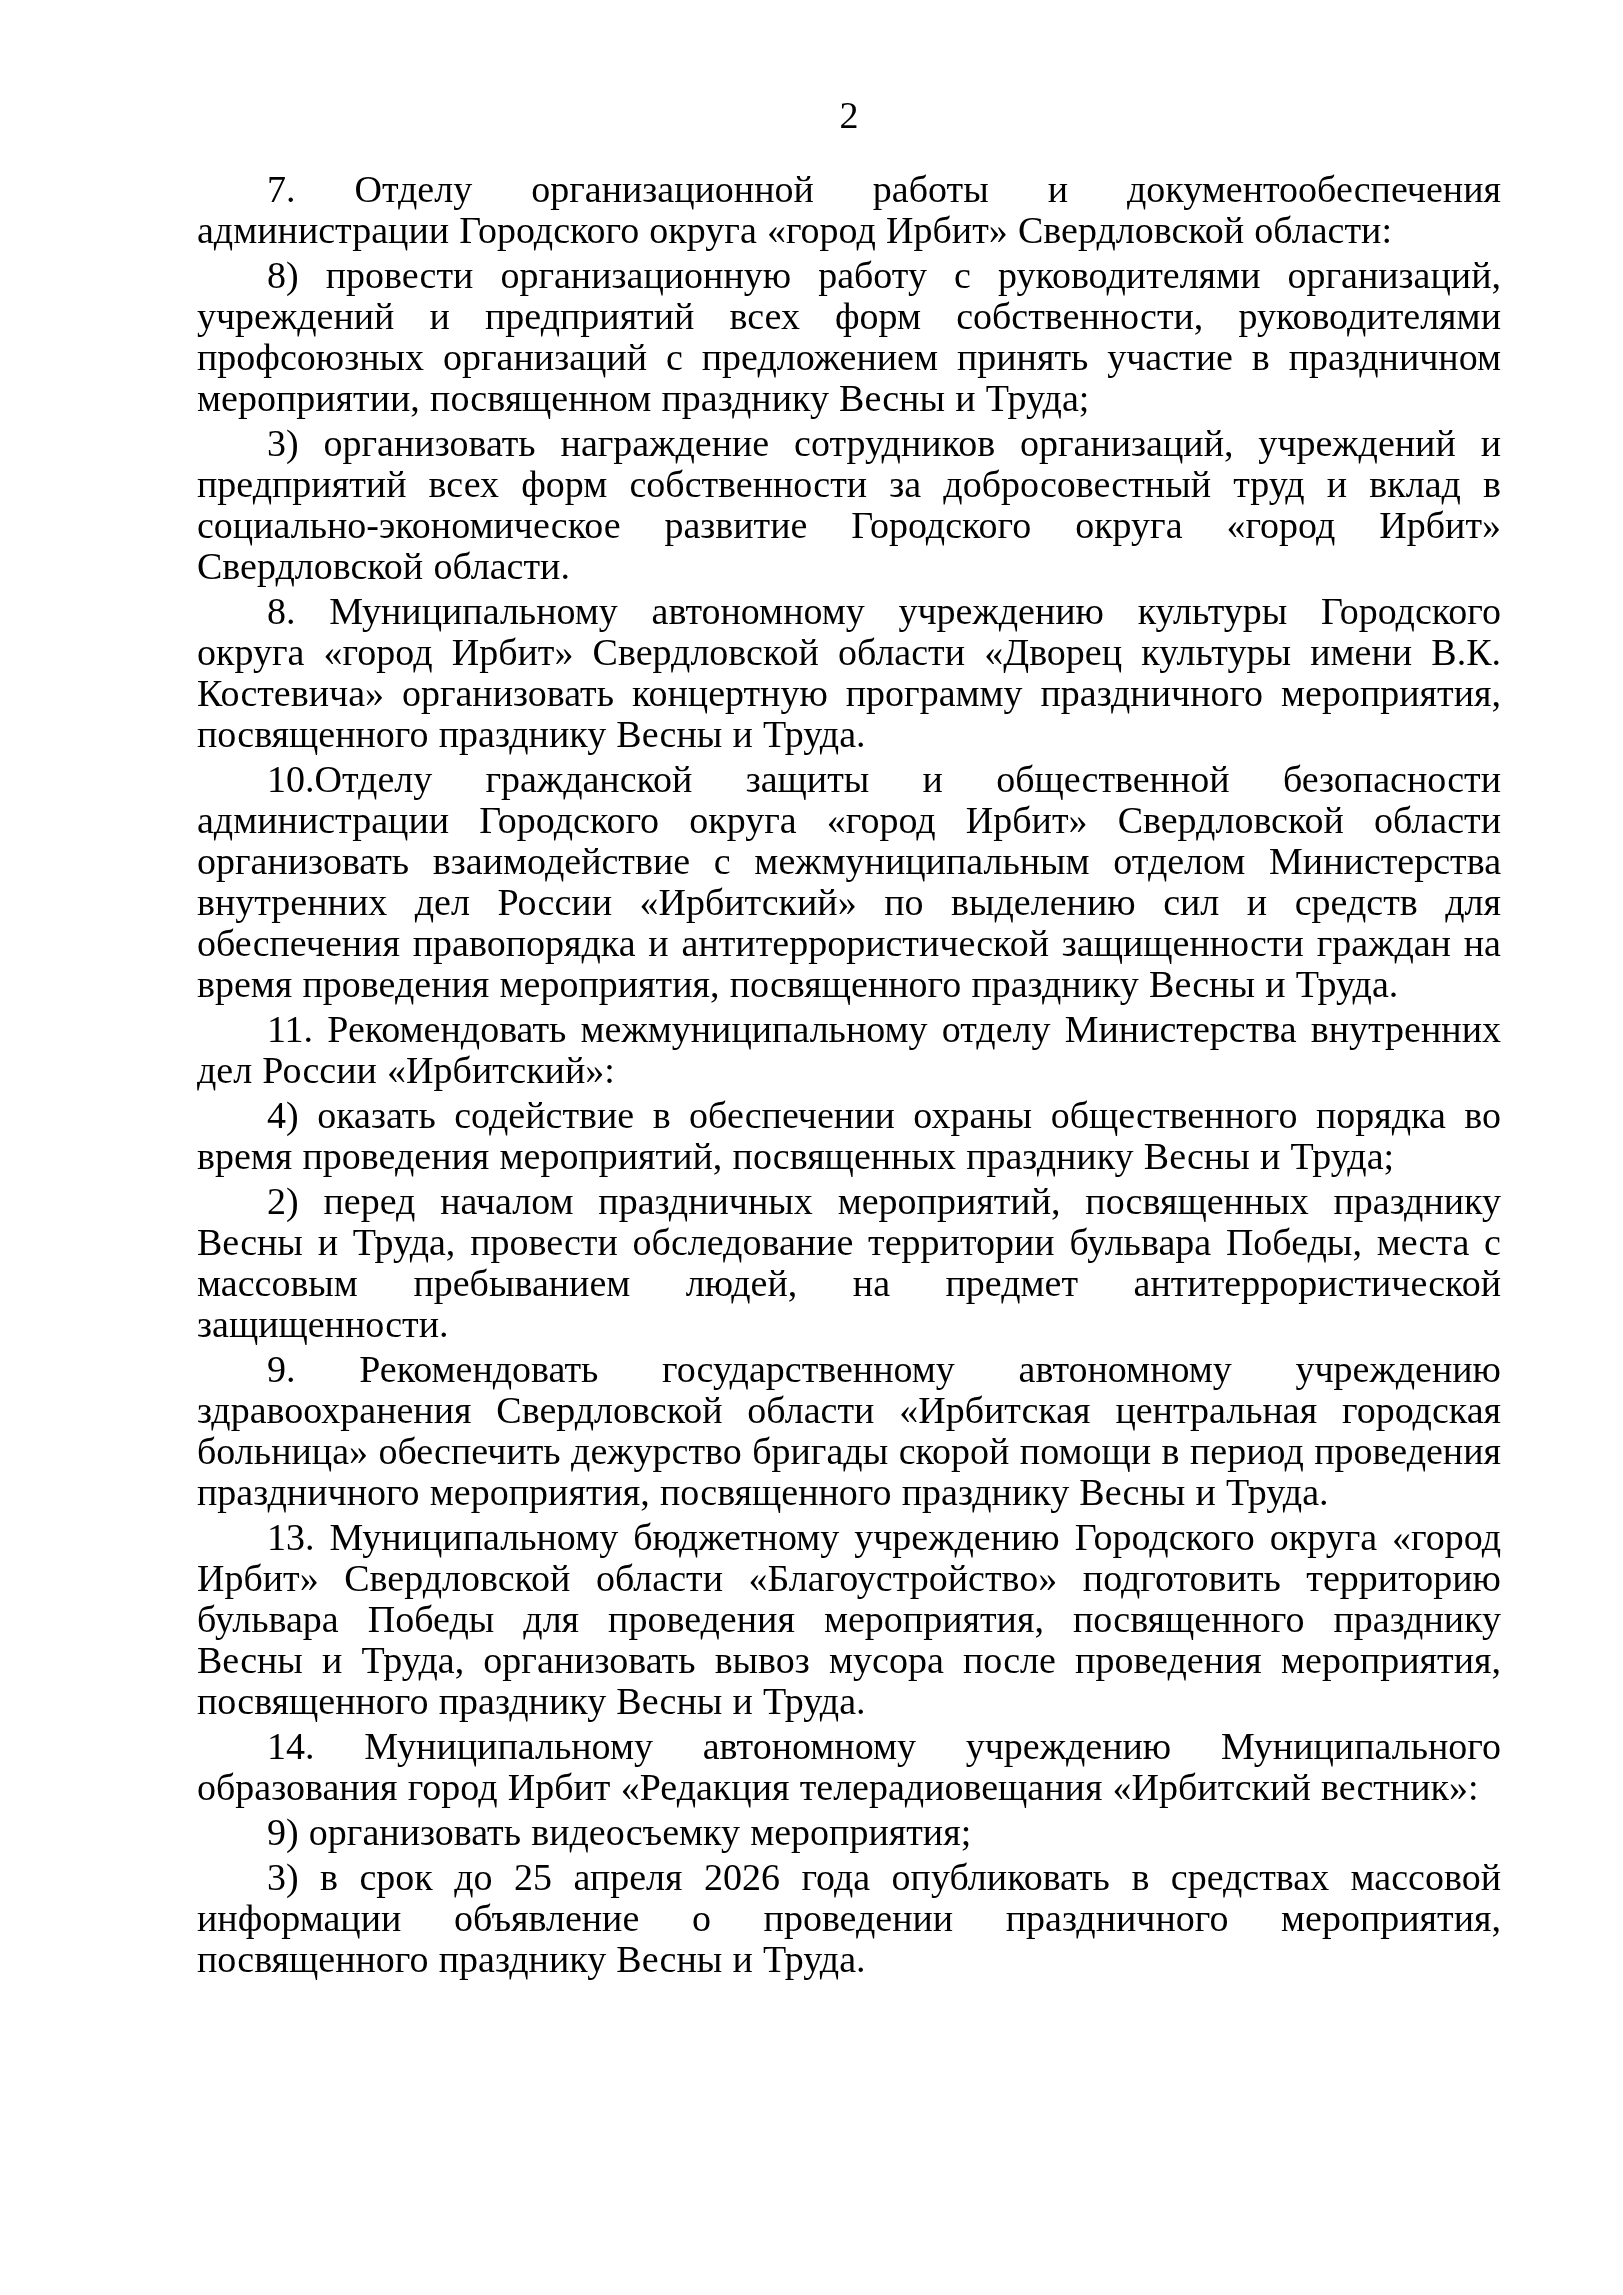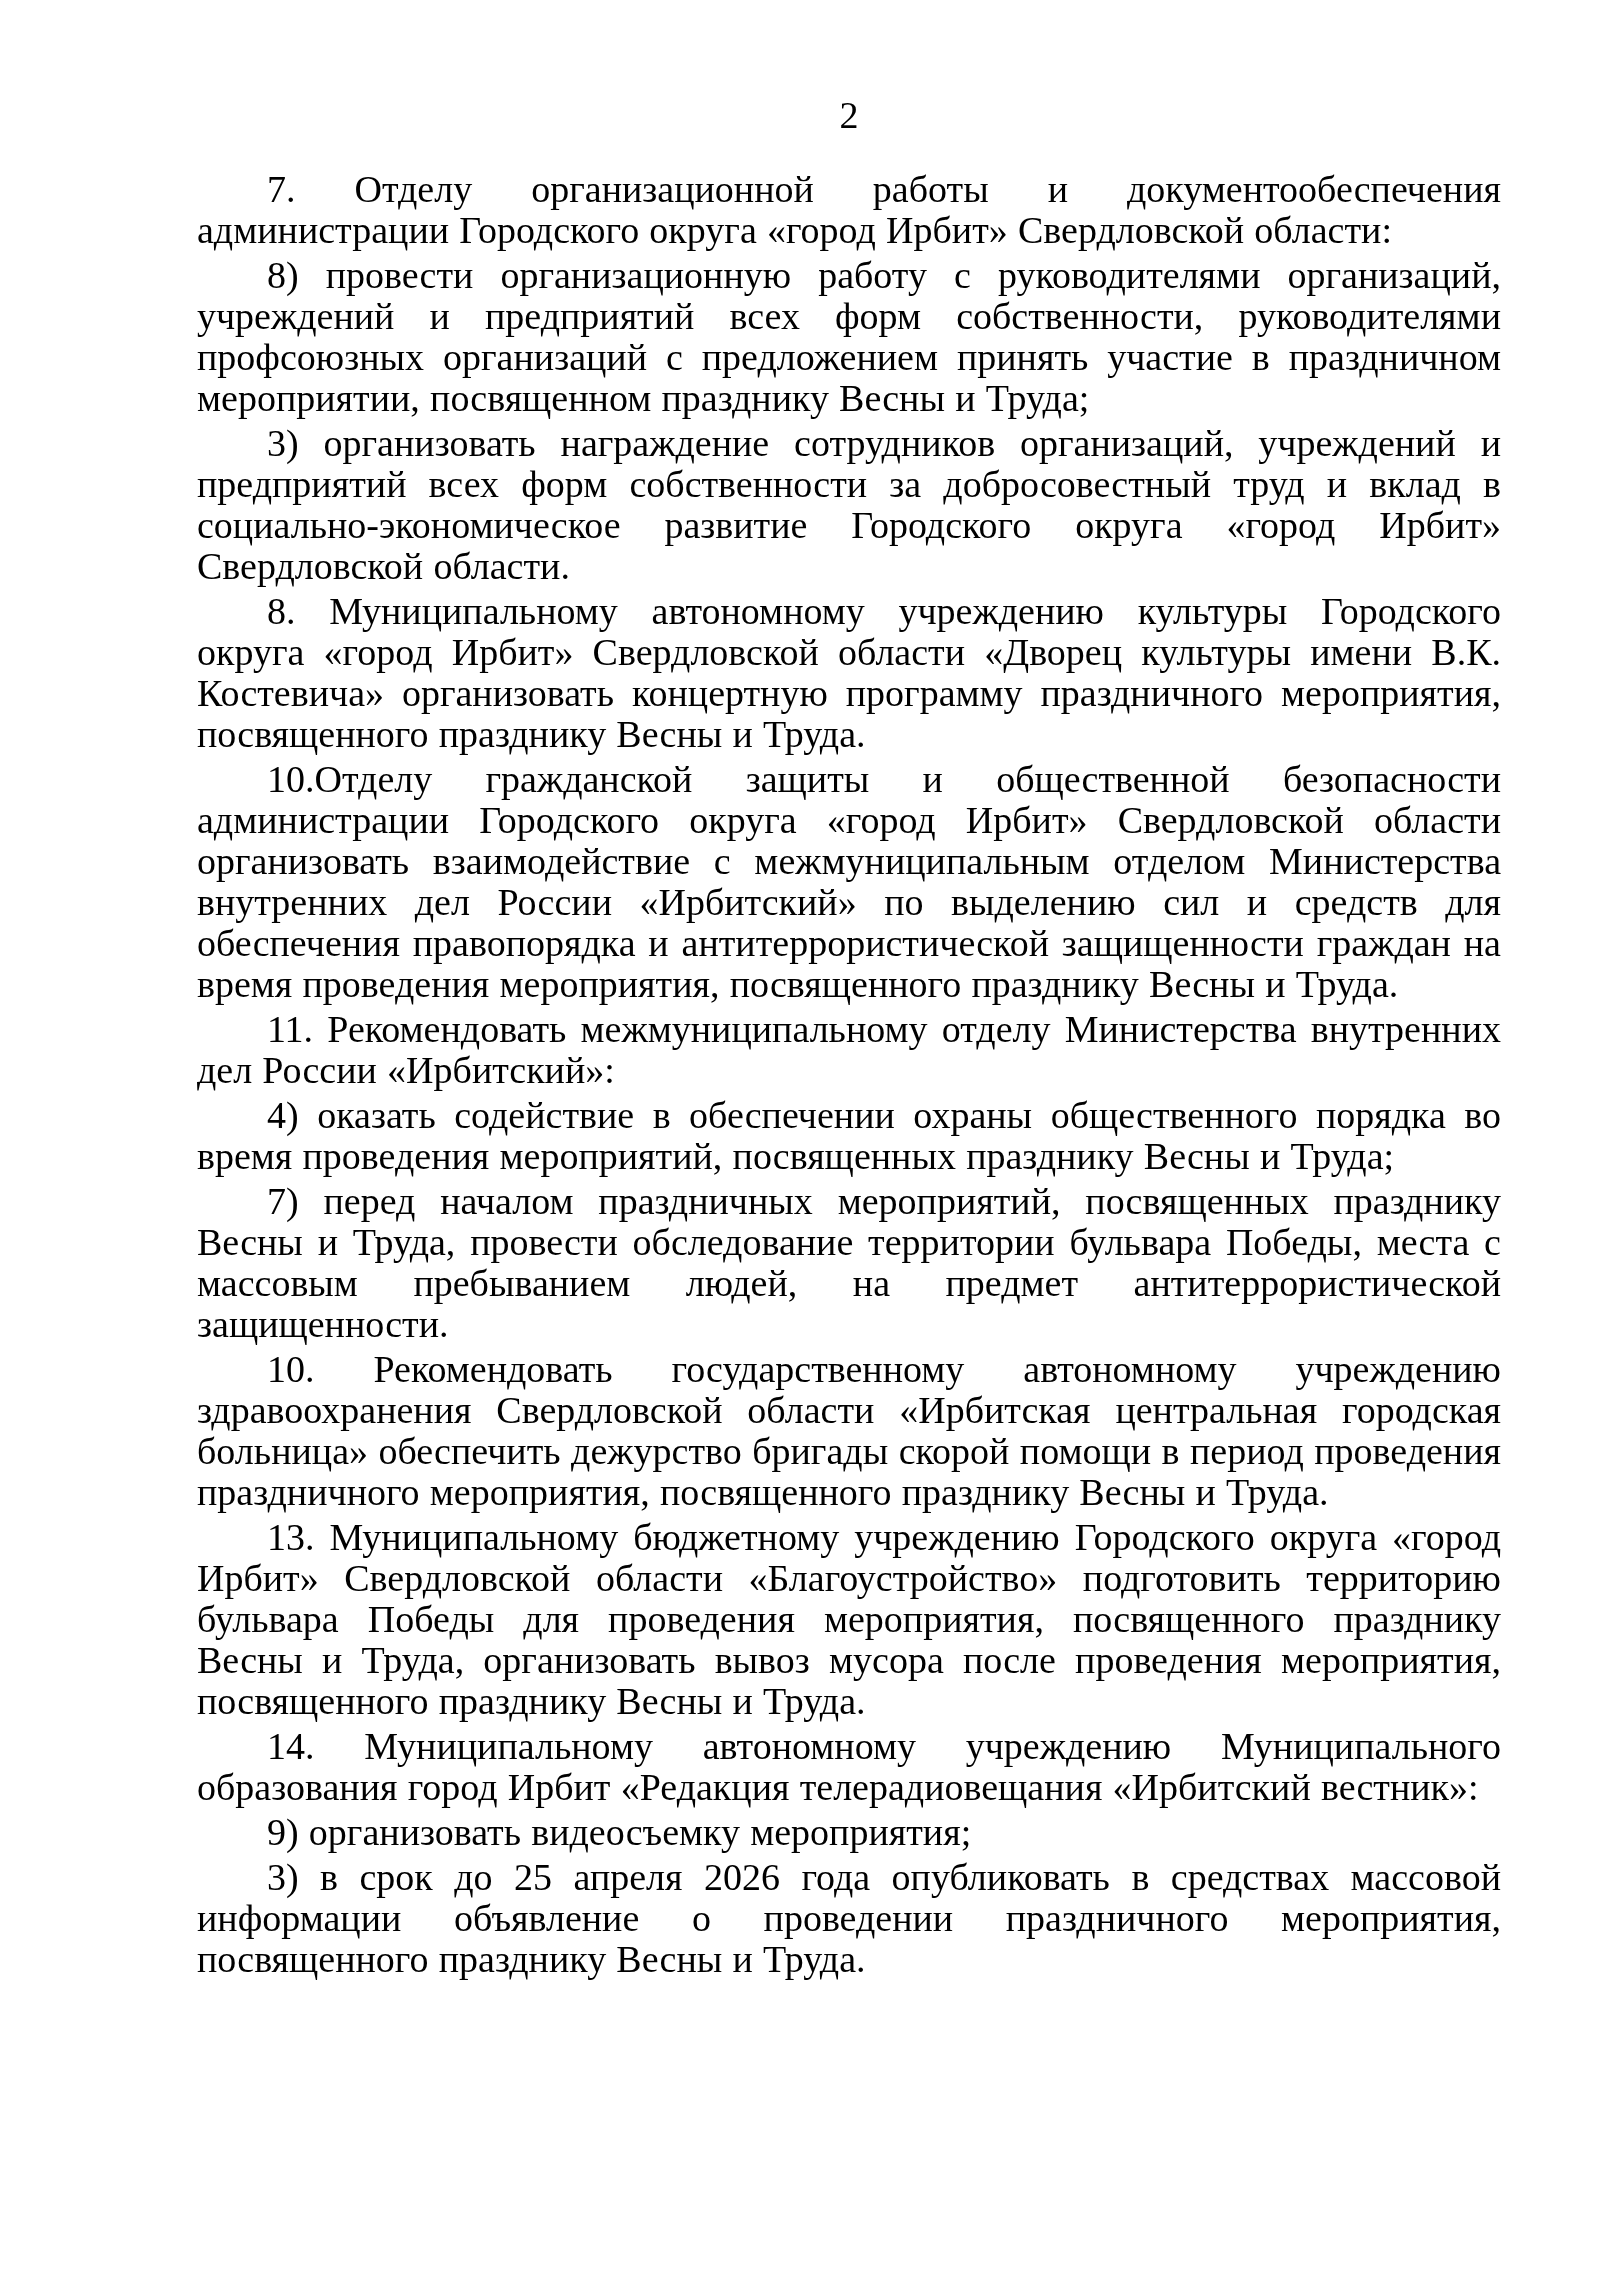--- a/index.html
+++ b/index.html
@@ -45,20 +45,20 @@
 <div class="page">
   <div class="page-number">2</div>
   <div class="gap"></div>
   <p class="para">7. Отделу организационной работы и документообеспечения администрации Городского округа «город Ирбит» Свердловской области:</p>
   <p class="para">8) провести организационную работу с руководителями организаций, учреждений и предприятий всех форм собственности, руководителями профсоюзных организаций с предложением принять участие в праздничном мероприятии, посвященном празднику Весны и Труда;</p>
   <p class="para">3) организовать награждение сотрудников организаций, учреждений и предприятий всех форм собственности за добросовестный труд и вклад в социально-экономическое развитие Городского округа «город Ирбит» Свердловской области.</p>
   <p class="para">8. Муниципальному автономному учреждению культуры Городского округа «город Ирбит» Свердловской области «Дворец культуры имени В.К. Костевича» организовать концертную программу праздничного мероприятия, посвященного празднику Весны и Труда.</p>
   <p class="para">10.Отделу гражданской защиты и общественной безопасности администрации Городского округа «город Ирбит» Свердловской области организовать взаимодействие с межмуниципальным отделом Министерства внутренних дел России «Ирбитский» по выделению сил и средств для обеспечения правопорядка и антитеррористической защищенности граждан на время проведения мероприятия, посвященного празднику Весны и Труда.</p>
   <p class="para">11. Рекомендовать межмуниципальному отделу Министерства внутренних дел России «Ирбитский»:</p>
   <p class="para">4) оказать содействие в обеспечении охраны общественного порядка во время проведения мероприятий, посвященных празднику Весны и Труда;</p>
-  <p class="para">7) перед началом праздничных мероприятий, посвященных празднику Весны и Труда, провести обследование территории бульвара Победы, места с массовым пребыванием людей, на предмет антитеррористической защищенности.</p>
-  <p class="para">10. Рекомендовать государственному автономному учреждению здравоохранения Свердловской области «Ирбитская центральная городская больница» обеспечить дежурство бригады скорой помощи в период проведения праздничного мероприятия, посвященного празднику Весны и Труда.</p>
+  <p class="para">2) перед началом праздничных мероприятий, посвященных празднику Весны и Труда, провести обследование территории бульвара Победы, места с массовым пребыванием людей, на предмет антитеррористической защищенности.</p>
+  <p class="para">9. Рекомендовать государственному автономному учреждению здравоохранения Свердловской области «Ирбитская центральная городская больница» обеспечить дежурство бригады скорой помощи в период проведения праздничного мероприятия, посвященного празднику Весны и Труда.</p>
   <p class="para">13. Муниципальному бюджетному учреждению Городского округа «город Ирбит» Свердловской области «Благоустройство» подготовить территорию бульвара Победы для проведения мероприятия, посвященного празднику Весны и Труда, организовать вывоз мусора после проведения мероприятия, посвященного празднику Весны и Труда.</p>
   <p class="para">14. Муниципальному автономному учреждению Муниципального образования город Ирбит «Редакция телерадиовещания «Ирбитский вестник»:</p>
   <p class="para">9) организовать видеосъемку мероприятия;</p>
   <p class="para">3) в срок до 25 апреля 2026 года опубликовать в средствах массовой информации объявление о проведении праздничного мероприятия, посвященного празднику Весны и Труда.</p>
 </div>
 
 
 </body></html>

